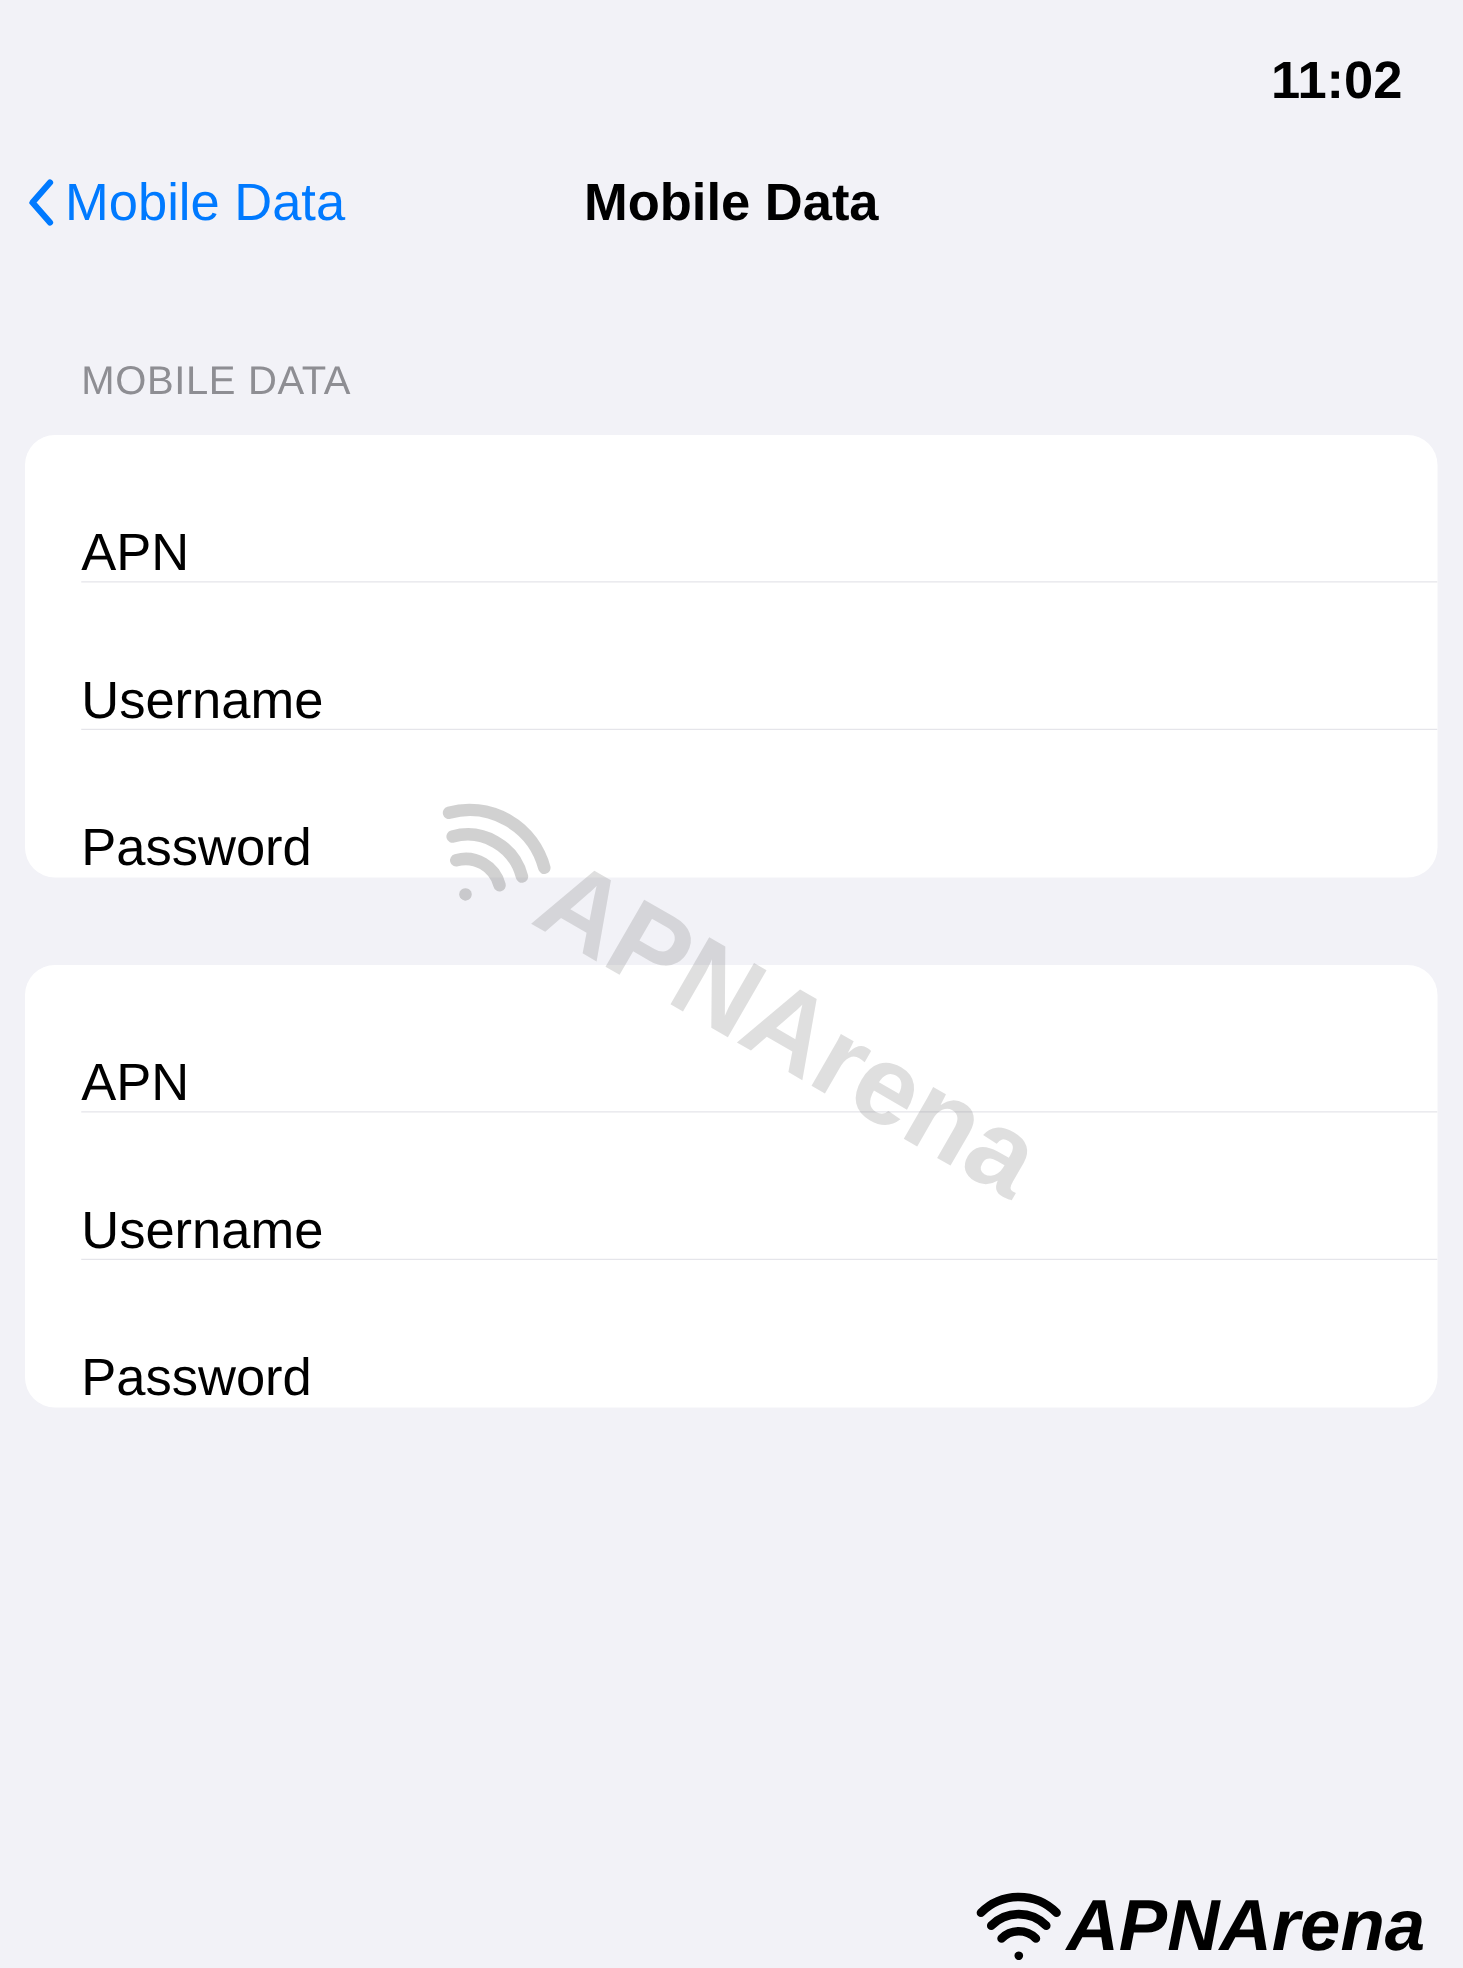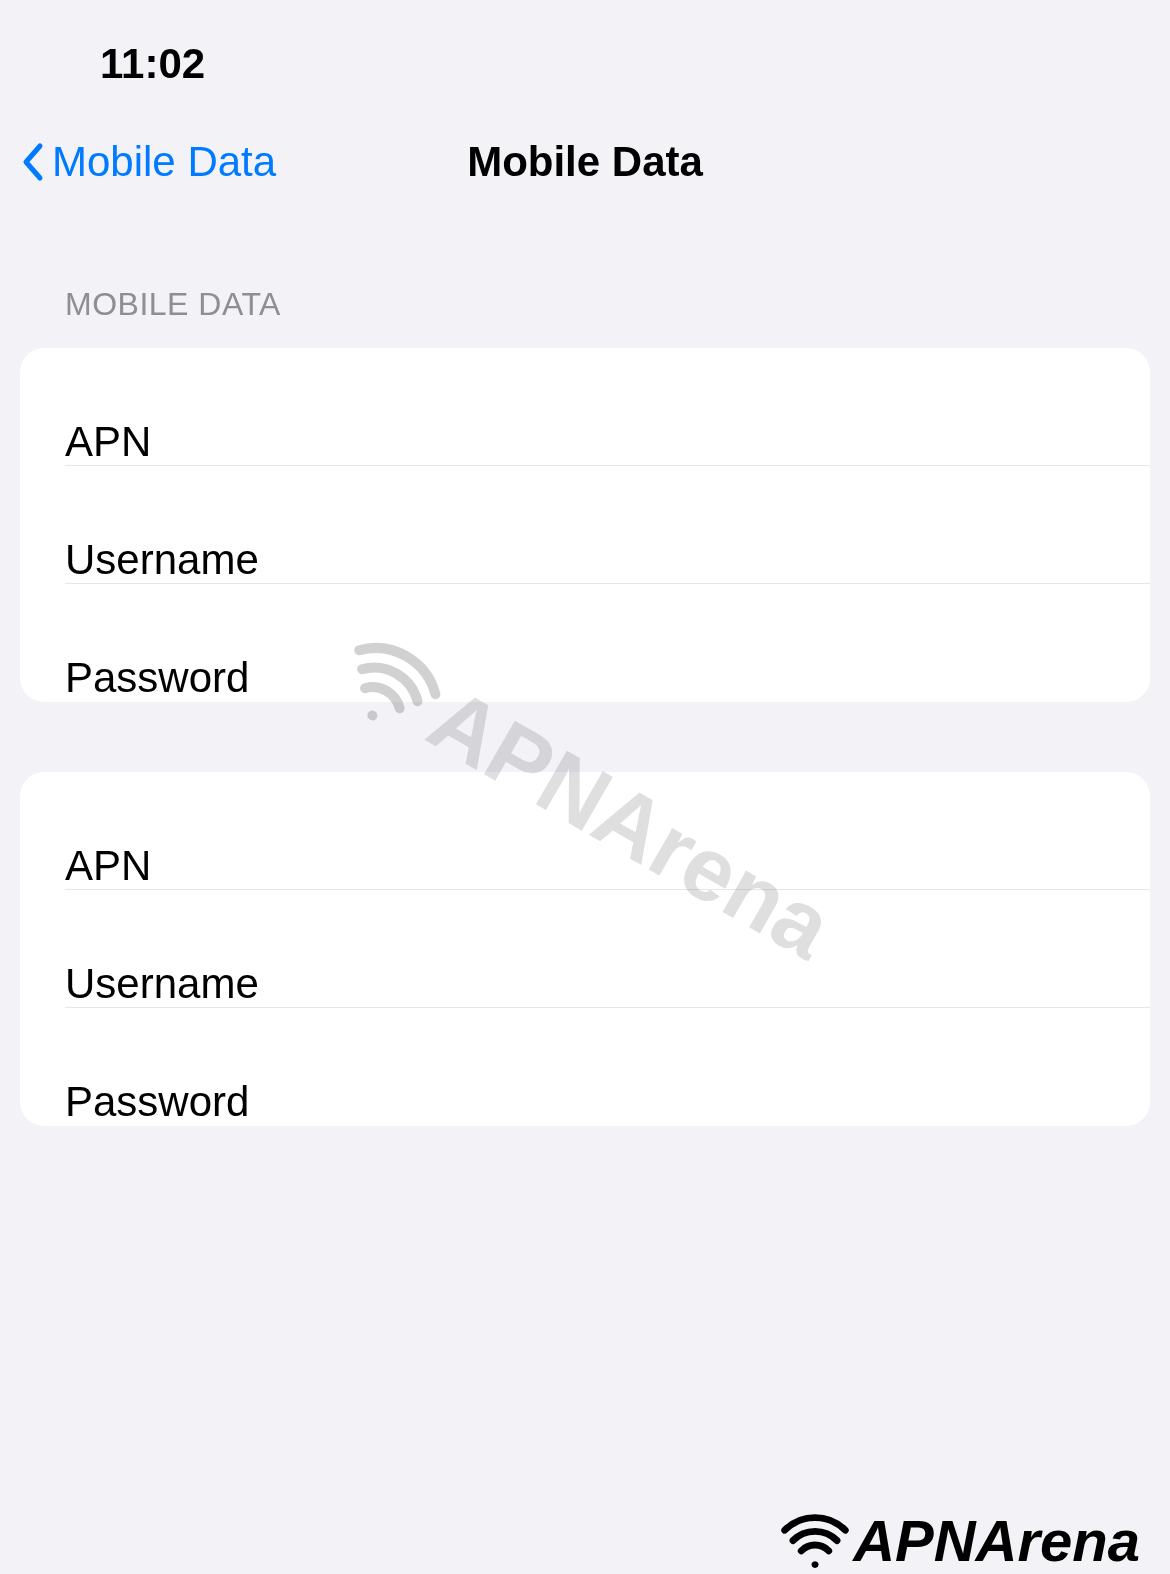--- a/index.html
+++ b/index.html
@@ -12,21 +12,21 @@
     body {
       width: 1170px;
       height: 1574px;
       background-color: #f2f2f7;
       position: relative;
       overflow: hidden;
     }
     
     .status-bar {
       display: flex;
-      justify-content: flex-start;
+      justify-content: flex-end;
       align-items: center;
       padding: 40px 48px 20px 100px;
     }
     
     .status-time {
       font-size: 42px;
       font-weight: 600;
       color: #000;
     }
     

